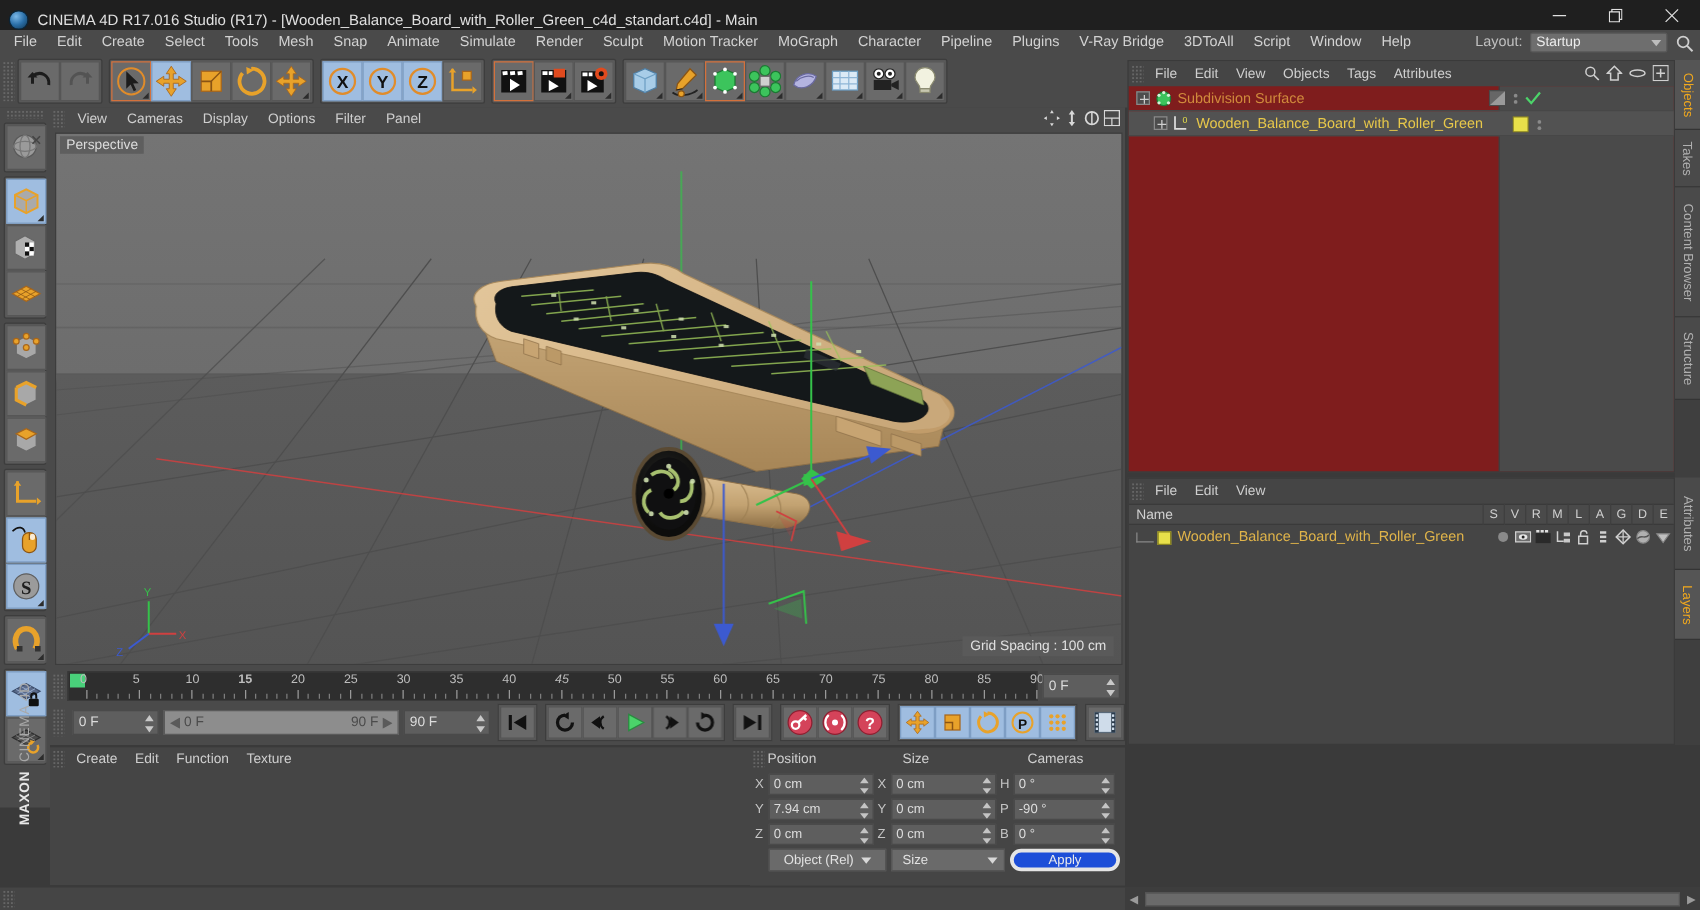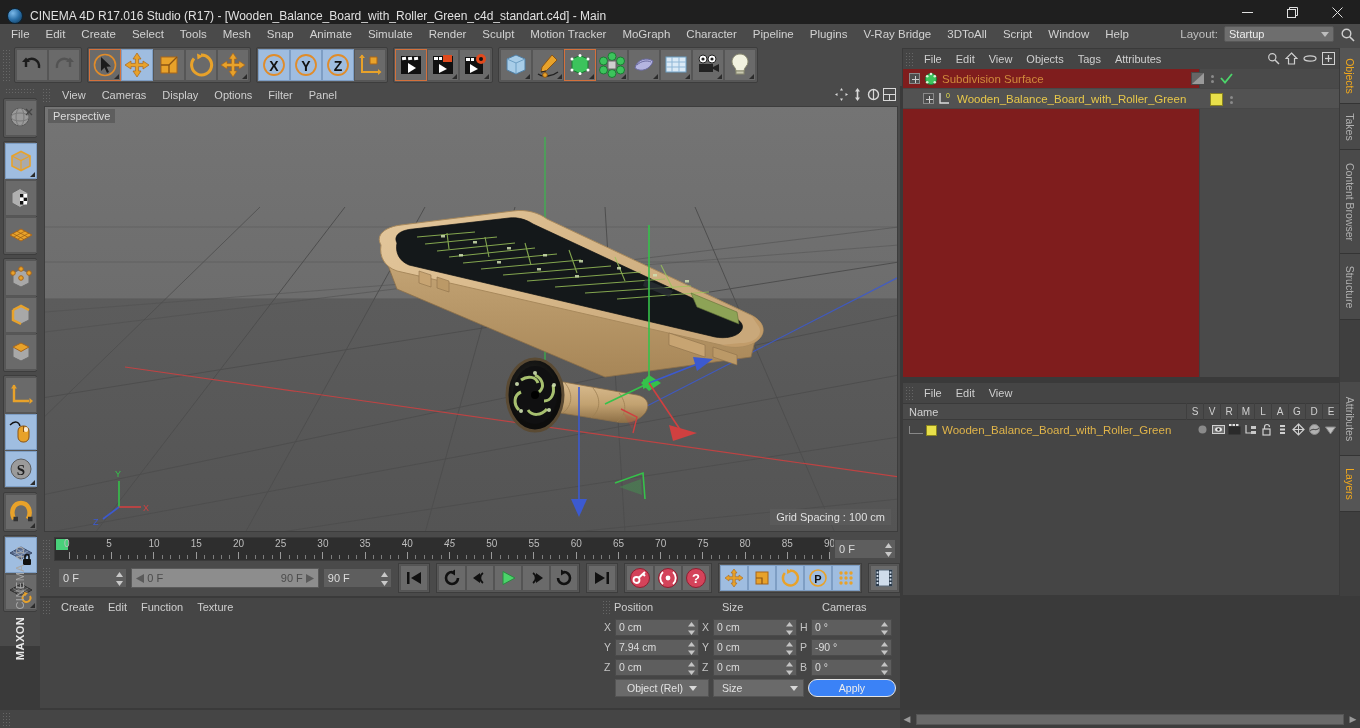--- a/index.html
+++ b/index.html
@@ -140,21 +140,21 @@
   .coordgrid{ position:absolute; left:4px; top:20px; right:4px; }
   .crow{ display:flex; align-items:center; margin-bottom:2px; height:18px;}
   .clab{ width:11px; font-size:10.5px; color:#c4c4c4; }
   .cfield{ height:17px; background:#5e5e5e; border:1px solid #4a4a4a; color:#dcdcdc;
     display:flex;align-items:center;padding:0 3px;font-size:10.5px;position:relative;}
   .btnrow{ display:flex; align-items:center; gap:4px; margin-top:3px;}
   .dd{ height:18px; background:#6a6a6a; border:1px solid #545454; color:#e2e2e2;
     font-size:10.5px; display:flex;align-items:center;justify-content:center;position:relative;}
   .dd .arr{ position:absolute; right:5px; top:6px; width:0;height:0;
     border-left:4px solid transparent;border-right:4px solid transparent;border-top:5px solid #d8d8d8;}
-  .applybtn{ height:18px; background:#3b82f6;border:1px solid #e5e5e5; border-radius:9px;
+  .applybtn{ height:18px; background:#1d4ed8;border:3px solid #e5e5e5; border-radius:9px;
     color:#ececec; font-size:10.5px; display:flex;align-items:center;justify-content:center;}
 
   
   .objwrap{ position:absolute; left:902px; top:48px; width:438px; height:330px; background:#454545;
     border:1px solid #3a3a3a;}
   .objhead{ height:20px; display:flex; align-items:center; background:#454545; position:relative;}
   .objhead .mi{ padding:2px 7px; font-size:11px; color:#cfcfcf; }
   .objicons{ position:absolute; right:4px; top:3px; display:flex; gap:5px; align-items:center;}
   .objbody{ position:absolute; left:0; top:20px; right:0; bottom:0; background:#7f1d1d; }
   .objcols{ position:absolute; right:0; top:0; width:140px; height:100%;
@@ -861,21 +861,21 @@
           <div class="tltick" style="left: 64.6667px; height: 4px; background: rgb(125, 125, 125);"></div>
           <div class="tltick" style="left: 73.1111px; height: 4px; background: rgb(125, 125, 125);"></div>
           <div class="tltick" style="left: 81.5556px; height: 4px; background: rgb(125, 125, 125);"></div>
           <div class="tltick" style="left: 90px; height: 4px; background: rgb(125, 125, 125);"></div>
           <div class="tlnum" style="left: 93.4444px;">10</div>
           <div class="tltick" style="left: 98.4444px; height: 7px;"></div>
           <div class="tltick" style="left: 106.889px; height: 4px; background: rgb(125, 125, 125);"></div>
           <div class="tltick" style="left: 115.333px; height: 4px; background: rgb(125, 125, 125);"></div>
           <div class="tltick" style="left: 123.778px; height: 4px; background: rgb(125, 125, 125);"></div>
           <div class="tltick" style="left: 132.222px; height: 4px; background: rgb(125, 125, 125);"></div>
-          <div class="tlnum" style="left: 135.667px;">15</div>
+          <div class="tlnum" style="left: 135.667px; font-weight: bold;">15</div>
           <div class="tltick" style="left: 140.667px; height: 7px;"></div>
           <div class="tltick" style="left: 149.111px; height: 4px; background: rgb(125, 125, 125);"></div>
           <div class="tltick" style="left: 157.556px; height: 4px; background: rgb(125, 125, 125);"></div>
           <div class="tltick" style="left: 166px; height: 4px; background: rgb(125, 125, 125);"></div>
           <div class="tltick" style="left: 174.444px; height: 4px; background: rgb(125, 125, 125);"></div>
           <div class="tlnum" style="left: 177.889px;">20</div>
           <div class="tltick" style="left: 182.889px; height: 7px;"></div>
           <div class="tltick" style="left: 191.333px; height: 4px; background: rgb(125, 125, 125);"></div>
           <div class="tltick" style="left: 199.778px; height: 4px; background: rgb(125, 125, 125);"></div>
           <div class="tltick" style="left: 208.222px; height: 4px; background: rgb(125, 125, 125);"></div>

